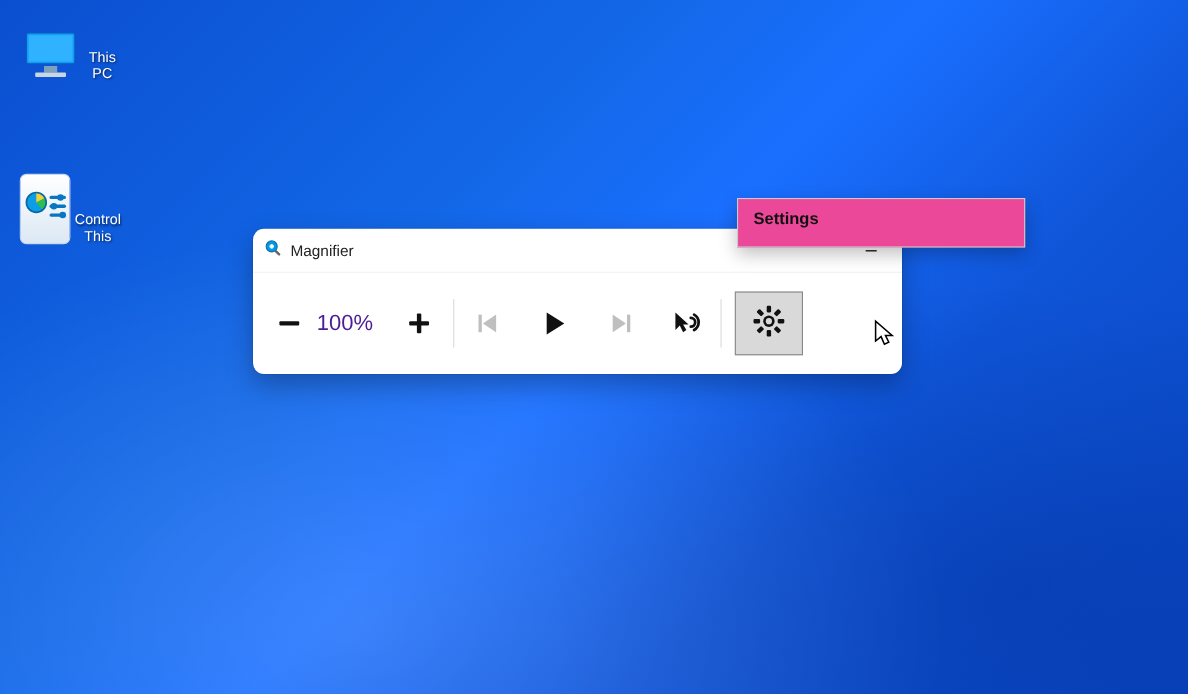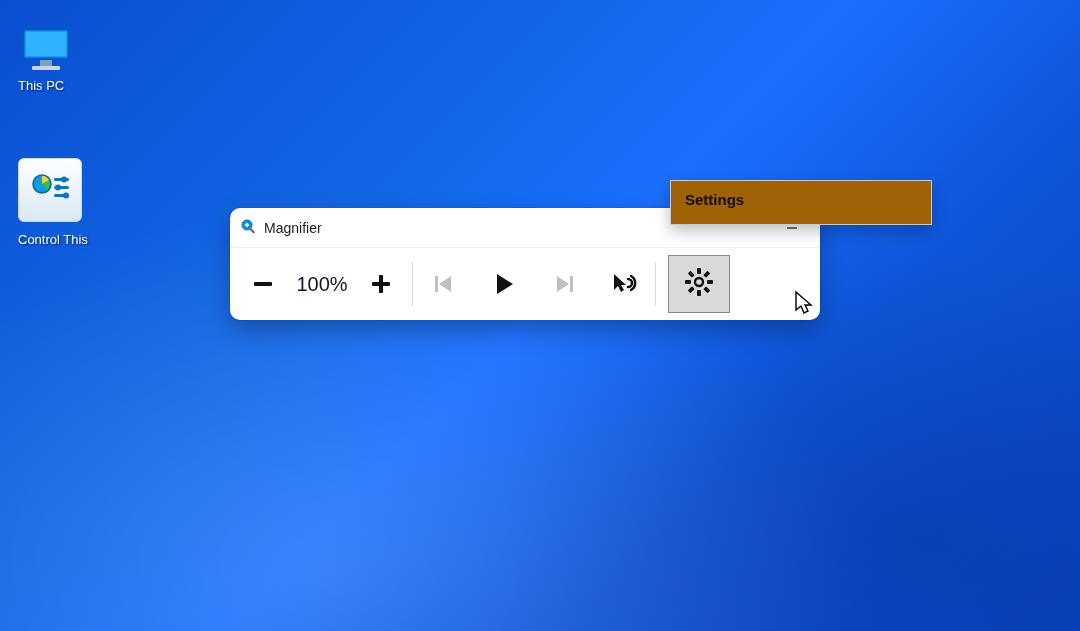--- a/index.html
+++ b/index.html
@@ -13,22 +13,22 @@
         radial-gradient(ellipse 900px 600px at 30% 90%, rgba(255,255,255,0.15), transparent 60%),
         radial-gradient(ellipse 600px 400px at 85% 85%, rgba(0,30,120,0.25), transparent 70%),
         linear-gradient(135deg, #0a4fd0 0%, #1368e8 35%, #1a6fff 50%, #0f55d8 70%, #0844c0 100%);
     }
 
     
     .desktop-icon {
       position: absolute;
       width: 90px;
       display: flex;
-      flex-direction: column;
-      align-items: flex-start;
+      flex-direction: row;
+      align-items: flex-end;
       gap: 4px;
       cursor: pointer;
     }
     .desktop-icon .icon-box { width: 56px; height: 48px; display:flex; align-items:center; justify-content:center; }
     .desktop-icon .label {
       color: #fff; font-size: 13px; text-align: center;
       text-shadow: 1px 1px 2px rgba(0,0,0,0.6);
     }
     #ico-thispc { left: 18px; top: 26px; }
     #ico-cpanel { left: 18px; top: 158px; }
@@ -37,21 +37,21 @@
       width: 64px; height: 64px; border-radius: 6px;
       background: linear-gradient(#ffffff, #dbe8f4);
       border: 1px solid #c8d8ea;
       display:flex; align-items:center; justify-content:center;
     }
 
     
     .magnifier-win {
       position: absolute;
       left: 230px; top: 208px;
-      width: 590px; height: 112px;
+      width: 590px; height: 132px;
       background: #fff;
       border-radius: 10px;
       box-shadow: 0 10px 24px rgba(0,0,0,0.28), 0 0 0 1px rgba(0,0,0,0.06);
       display: flex; flex-direction: column;
     }
     .titlebar {
       height: 40px;
       display: flex; align-items: center;
       padding: 0 6px 0 10px;
       border-bottom: 1px solid #f0f0f0;
@@ -62,35 +62,35 @@
 
     .toolbar {
       flex: 1; display: flex; align-items: center;
       padding: 0 8px;
     }
     .tbtn {
       width: 50px; height: 64px;
       display: flex; align-items: center; justify-content: center;
       background: transparent; border: none; cursor: pointer;
     }
-    .zoom-level { font-size: 20px; color: #0f172a; width: 68px; text-align:center; }
+    .zoom-level { font-size: 20px; color: #4c1d95; width: 68px; }
     .vdiv { width: 1px; height: 44px; background: #d9d9d9; margin: 0 6px; }
     .settings-hov {
       width: 62px; height: 58px; border: 1px solid #888;
       background: #d9d9d9;
       display:flex; align-items:center; justify-content:center; cursor:pointer;
       margin-left: 6px;
     }
 
     
     .tooltip {
       position: absolute;
       left: 670px; top: 180px;
       width: 262px;
-      background: #a16207;
+      background: #ec4899;
       border: 1px solid #c9c9c9;
       box-shadow: 0 6px 16px rgba(0,0,0,0.25);
       padding: 10px 14px 12px 14px;
     }
     .tooltip .tt-title { font-weight: 600; font-size: 15px; color:#111; margin-bottom: 4px; }
     .tooltip .tt-body { font-size: 14px; color:#111; }
 
     .cursor-arrow {
       position: absolute; left: 794px; top: 290px;
     }

